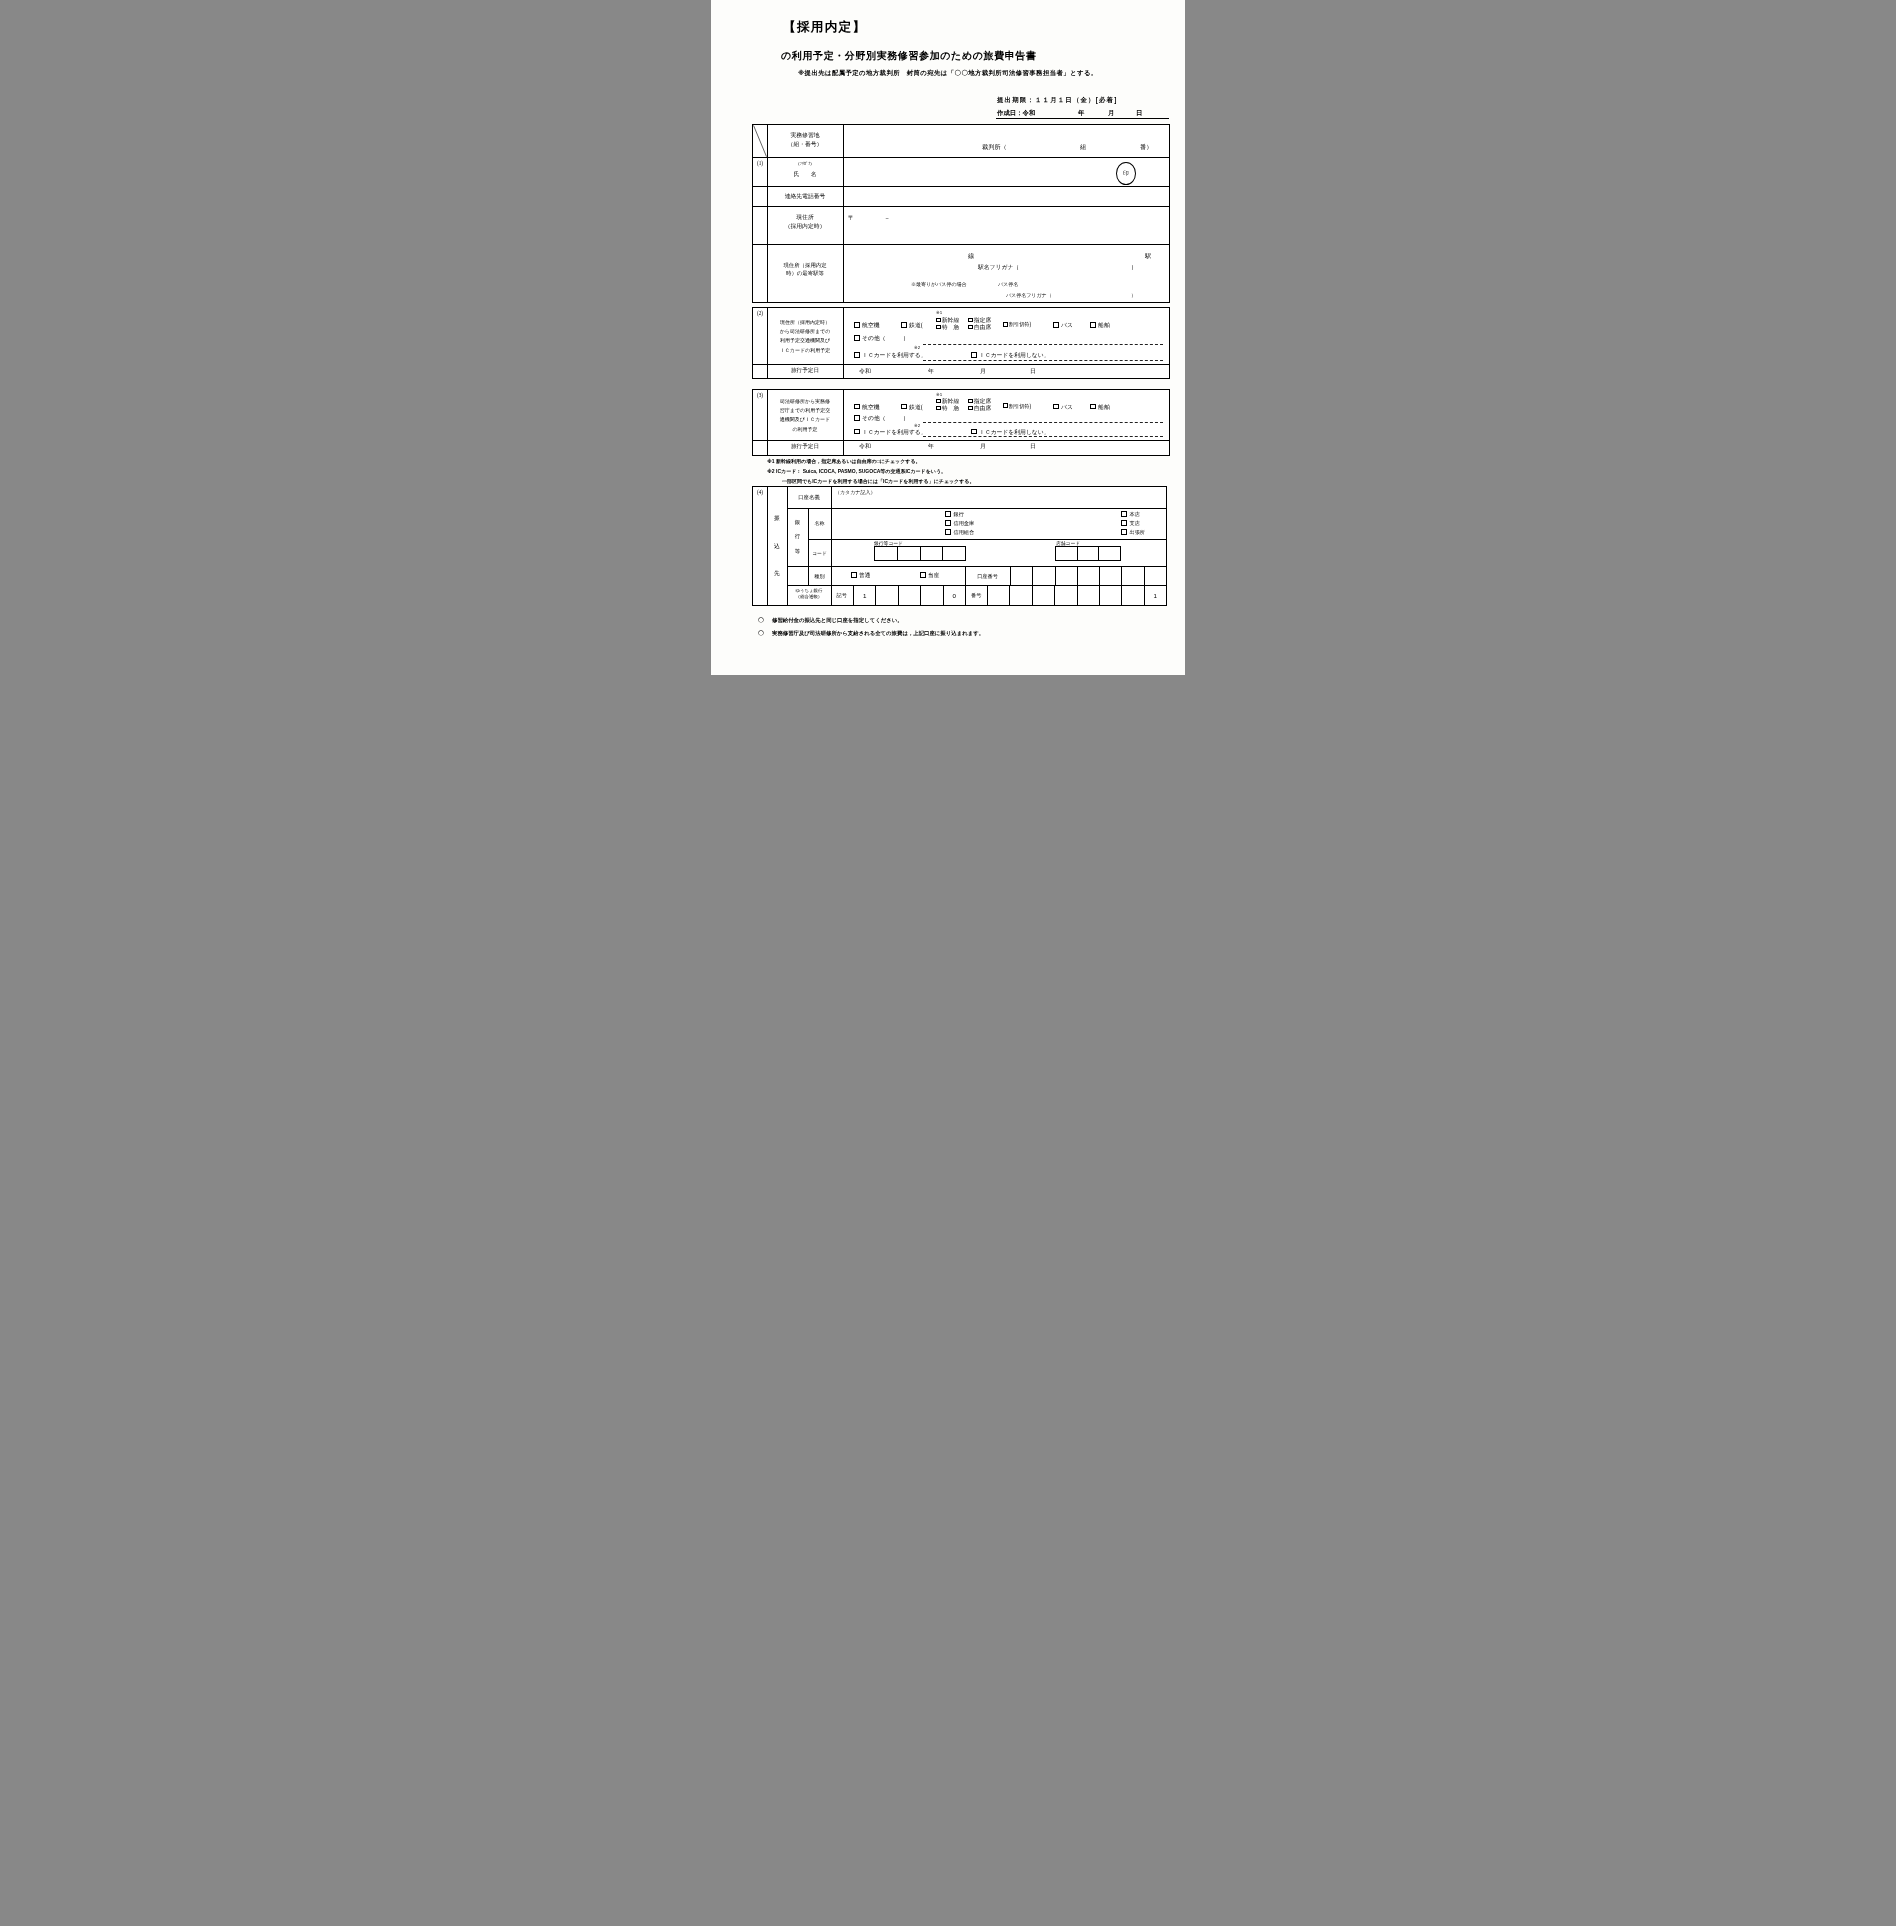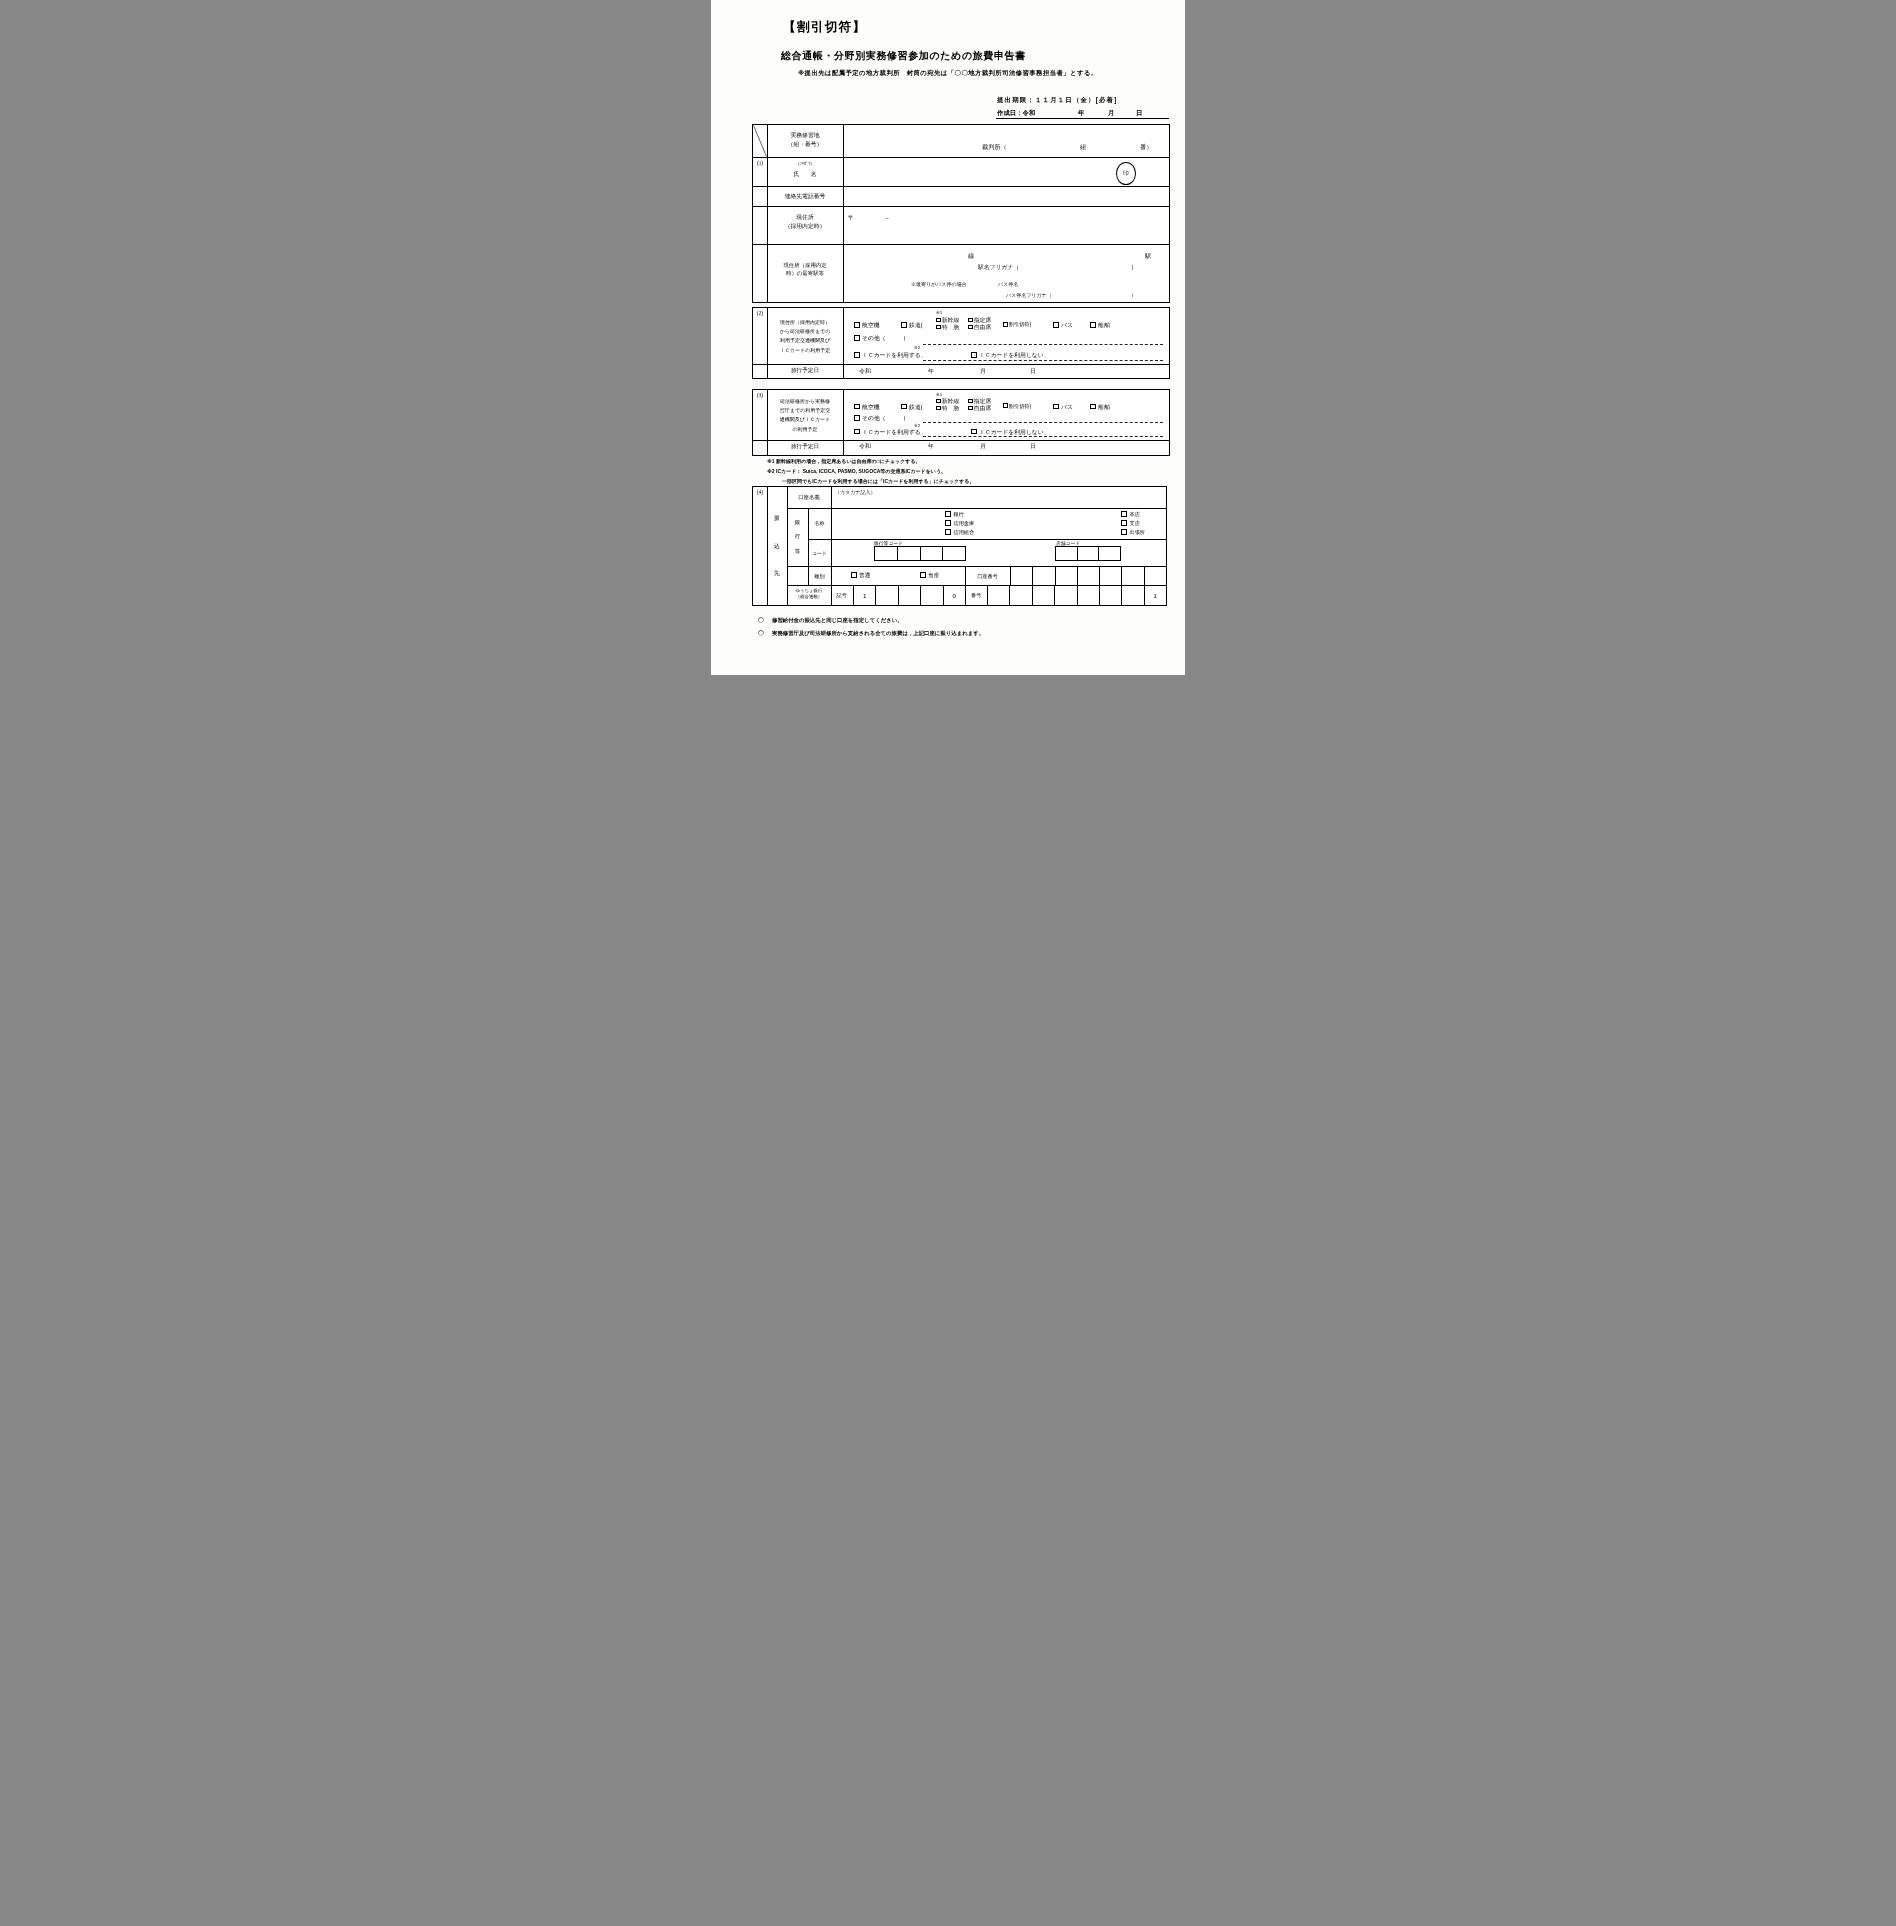--- a/index.html
+++ b/index.html
@@ -37,22 +37,22 @@
   .codebox>div{flex:1;border-left:0.8px solid #000;}
   .codebox>div:first-child{border-left:none;}
   .seal{position:absolute;border:0.8px solid #000;border-radius:50%;display:flex;align-items:center;
         justify-content:center;font-size:5.8px;}
 </style>
 </head>
 <body>
 
 <div class="page">
 
-  <div class="abs g b" style="left:72px;top:19px;font-size:12.7px;letter-spacing:1.2px;">【割引切符】</div>
-  <div class="abs g b" style="left:70px;top:49px;font-size:10px;letter-spacing:0.6px;">総合通帳・分野別実務修習参加のための旅費申告書</div>
+  <div class="abs g b" style="left:72px;top:19px;font-size:12.7px;letter-spacing:1.2px;">【採用内定】</div>
+  <div class="abs g b" style="left:70px;top:49px;font-size:10px;letter-spacing:0.6px;">の利用予定・分野別実務修習参加のための旅費申告書</div>
   <div class="abs g b" style="left:87px;top:69px;font-size:6.4px;letter-spacing:0.4px;">※提出先は配属予定の地方裁判所　封筒の宛先は「〇〇地方裁判所司法修習事務担当者」とする。</div>
   <div class="abs g b" style="left:286px;top:96px;font-size:6.4px;letter-spacing:1.2px;">提出期限：１１月１日（金）[必着]</div>
   <div class="abs g b" style="left:286px;top:109px;font-size:6.4px;">作成日：令和</div>
   <div class="abs g b" style="left:367px;top:109px;font-size:6.4px;">年</div>
   <div class="abs g b" style="left:397px;top:109px;font-size:6.4px;">月</div>
   <div class="abs g b" style="left:425px;top:109px;font-size:6.4px;">日</div>
   <div class="abs" style="left:285px;top:118px;width:173px;height:1.2px;background:#000;"></div>
 
   <div class="tbl" style="left:41px;top:124px;width:416px;height:177px;">
     <div class="vl" style="left:14px;top:0;height:177px;"></div>

